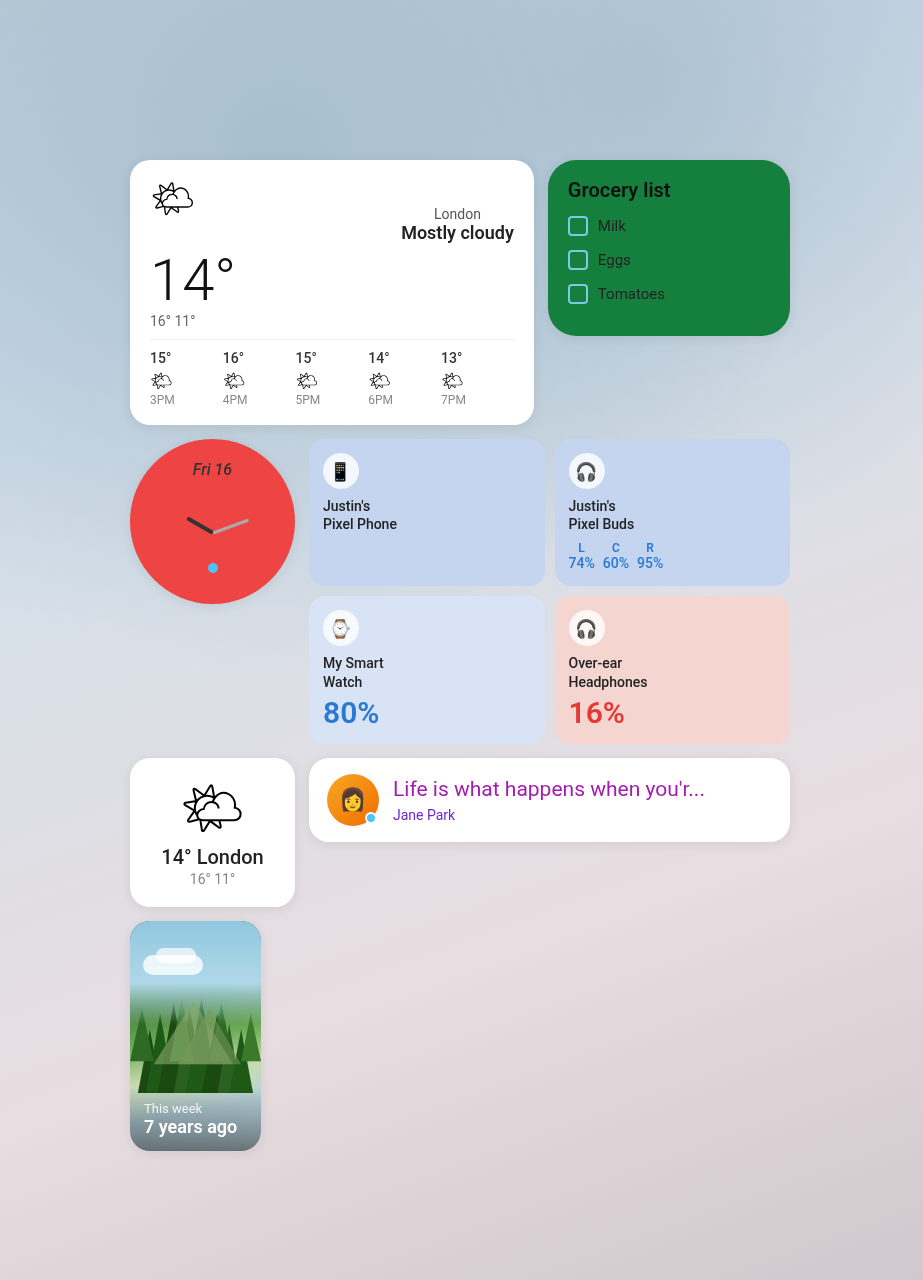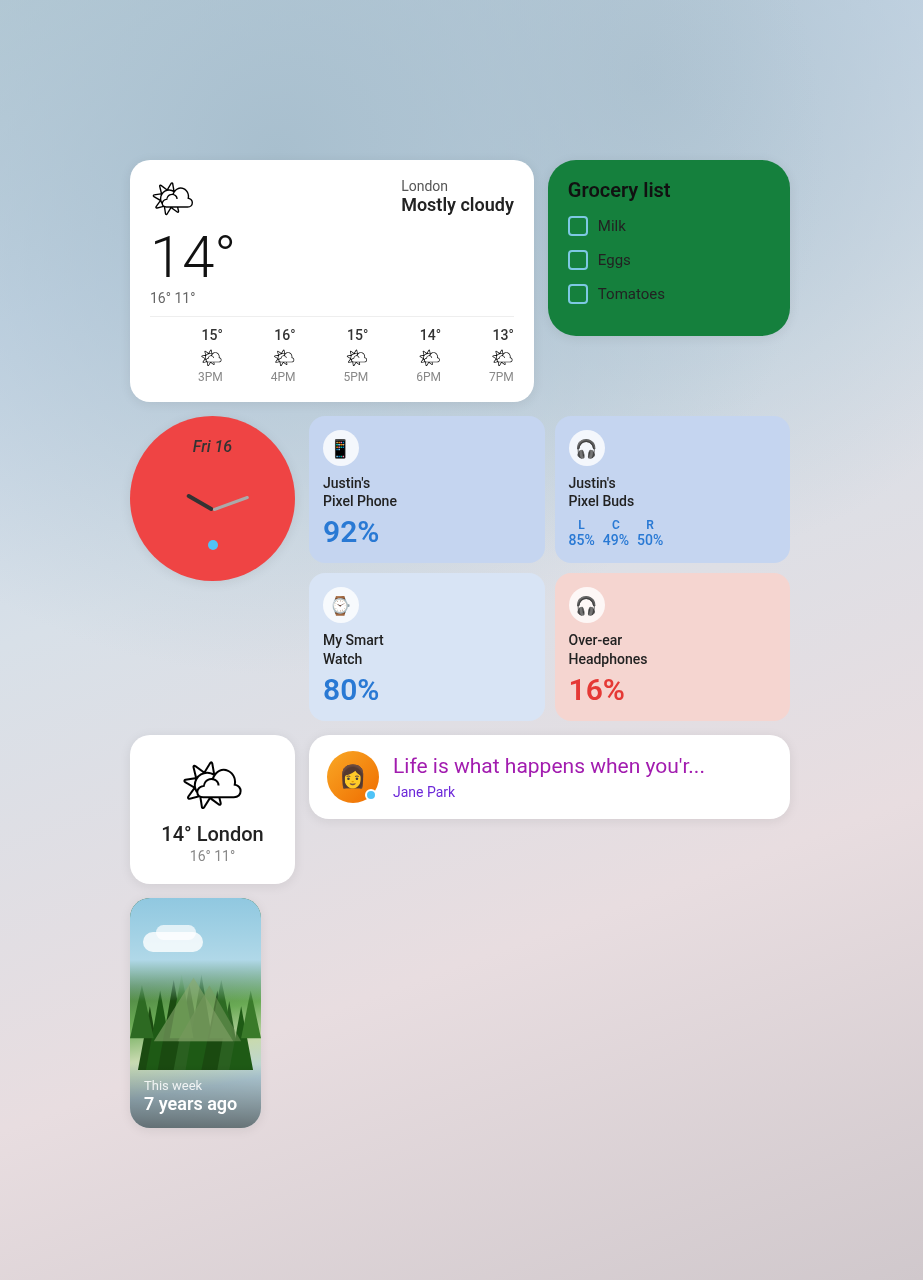--- a/index.html
+++ b/index.html
@@ -50,21 +50,22 @@
     }
 
     .weather-top {
       display: flex;
       justify-content: space-between;
       align-items: flex-start;
       margin-bottom: 8px;
     }
 
     .weather-location {
-      text-align: left;
+      text-align: center;
+      margin-top: 28px;
     }
 
     .weather-location-name {
       font-size: 14px;
       color: #555;
     }
 
     .weather-condition {
       font-size: 18px;
       font-weight: 600;
@@ -86,21 +87,21 @@
     }
 
     .weather-forecast {
       display: flex;
       justify-content: space-between;
       border-top: 1px solid #eee;
       padding-top: 10px;
     }
 
     .forecast-item {
-      text-align: right;
+      text-align: left;
       flex: 1;
     }
 
     .forecast-temp {
       font-size: 14px;
       color: #333;
       font-weight: 500;
       margin-bottom: 4px;
     }
 
@@ -528,38 +529,37 @@
         </div>
         <div class="clock-dot"></div>
       </div>
     </div>
 
     <div class="devices-grid">
 
       <div class="device-card blue">
         <div class="device-icon-circle">📱</div>
         <div class="device-name">Justin's<br>Pixel Phone</div>
-        <div class="device-percentage blue-text">92%</div>
       </div>
 
       <div class="device-card blue">
         <div class="device-icon-circle">🎧</div>
         <div class="device-name">Justin's<br>Pixel Buds</div>
         <div class="buds-levels">
           <div class="buds-level">
             <span class="buds-level-label">L</span>
-            <span class="buds-level-value">85%</span>
+            <span class="buds-level-value">74%</span>
           </div>
           <div class="buds-level">
             <span class="buds-level-label">C</span>
-            <span class="buds-level-value">49%</span>
+            <span class="buds-level-value">60%</span>
           </div>
           <div class="buds-level">
             <span class="buds-level-label">R</span>
-            <span class="buds-level-value">50%</span>
+            <span class="buds-level-value">95%</span>
           </div>
         </div>
       </div>
 
       <div class="device-card light-blue">
         <div class="device-icon-circle">⌚</div>
         <div class="device-name">My Smart<br>Watch</div>
         <div class="device-percentage blue-text">80%</div>
       </div>
 

